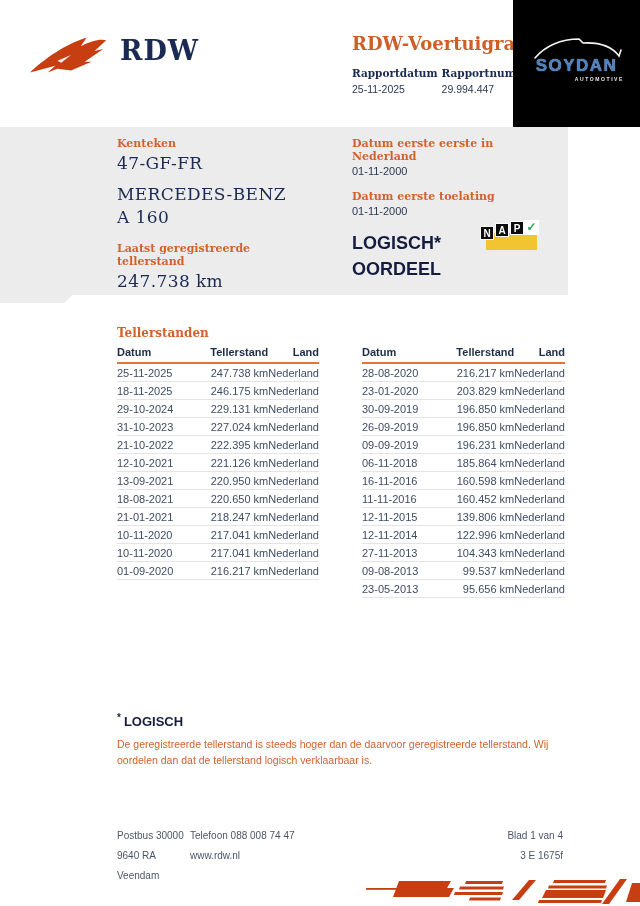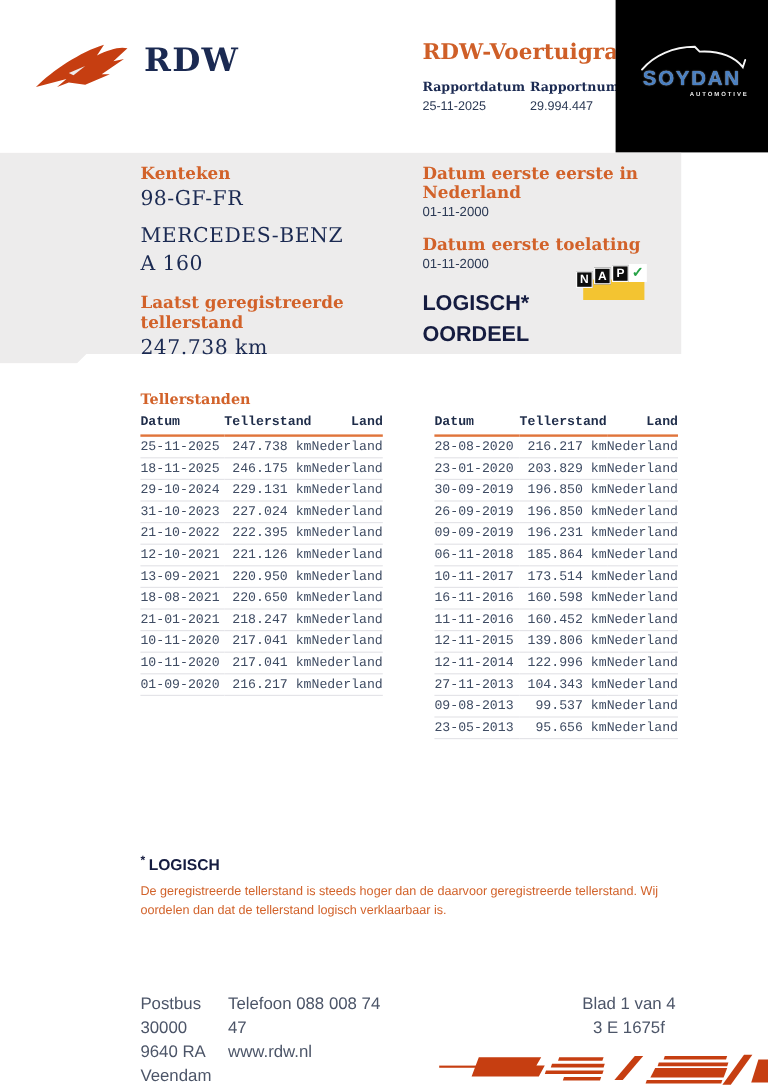--- a/index.html
+++ b/index.html
@@ -26,21 +26,21 @@
                  color:#4a80c2; font-weight:bold; font-size:17px; letter-spacing:1.5px;
                  text-shadow:0 0 1px #dfe8f4; }
   .soydan-sub { position:absolute; right:16px; top:76px; color:#e8e8e8; font-weight:bold;
                 font-size:5px; letter-spacing:1.6px; }
 
   
   .info-panel { position:absolute; left:0; top:127px; width:568px; height:176px; background:#edecec;
                 clip-path:polygon(0 0, 568px 0, 568px 168px, 72px 168px, 64px 176px, 0 176px); }
   .info-col-left  { position:absolute; left:117px; top:137px; width:185px; }
   .info-col-right { position:absolute; left:352px; top:137px; width:200px; }
-  .info-label { font-family:"DejaVu Serif", serif; font-weight:700; font-size:14px;
+  .info-label { font-family:"DejaVu Serif", serif; font-weight:700; font-size:11px;
                 color:#d2622a; margin-bottom:2px; }
   .info-value-lg { font-family:"DejaVu Serif", serif; font-size:17px; color:#1b2a52;
                    letter-spacing:0.4px; line-height:1.35; margin-bottom:8px; }
   .info-value-sm { font-size:11px; color:#2c3a55; margin-bottom:13px; }
   .gap-top { margin-top:13px; }
   .oordeel { margin-top:13px; font-weight:bold; font-size:18px; line-height:26px; color:#151c40; }
 
   
   .nap-logo { position:absolute; left:480px; top:220px; width:60px; height:33px; }
   .nap-yellow { position:absolute; left:6px; top:13px; width:51px; height:17px; background:#f3c431; }
@@ -49,43 +49,43 @@
             border:1px solid #fbfbfb; }
   .nap-n { left:0;  top:6px; }
   .nap-a { left:15px; top:3px; }
   .nap-p { left:30px; top:1px; }
   .nap-check { position:absolute; left:44px; top:0; width:15px; height:15px; background:#fff;
                color:#27a348; font-weight:bold; font-size:12px; text-align:center; line-height:15px; }
 
   
   .section-title { position:absolute; left:117px; top:326px; font-family:"DejaVu Serif", serif;
                    font-weight:700; font-size:12px; color:#d2622a; }
-  .table-wrap { position:absolute; top:344px;font-family:Liberation Mono, monospace; }
+  .table-wrap { position:absolute; top:344px; }
   .table-left  { left:117px; width:202px; }
   .table-right { left:362px; width:203px; }
   table { width:100%; border-collapse:collapse; font-size:11px; color:#3f4c63; }
   th { font-weight:bold; color:#1e2c49; text-align:right; padding:2px 0 4px;
        border-bottom:2px solid #e0743b; }
   th:first-child { text-align:left; }
   td { text-align:right; padding:3px 0 2px; border-bottom:1px solid #e4e4e8; height:17px; }
   td:first-child { text-align:left; }
   col.c-datum { width:42%; } col.c-teller { width:33%; } col.c-land { width:25%; }
 
   
   .footnote { position:absolute; left:117px; top:712px; width:462px; }
   .footnote-heading { font-weight:bold; font-size:13px; color:#151c40; }
   .footnote-heading .ast { font-size:10px; vertical-align:5px; margin-right:3px; }
   .footnote-text { margin-top:7px; font-size:10.5px; line-height:16px; color:#d2622a; }
 
   
   .page-footer { position:absolute; left:117px; top:826px; width:446px; display:flex;
-                 font-size:14px; color:#4c5568; line-height:20px; }
+                 font-size:10px; color:#4c5568; line-height:20px; }
   .f-col1 { width:73px; }
   .f-col2 { width:130px; }
-  .f-right { margin-left:auto; text-align:center; }
+  .f-right { margin-left:auto; text-align:right; }
 
   
   .speed-lines { position:absolute; left:358px; top:878px; width:282px; height:28px; }
 </style>
 </head>
 <body>
 
 <div class="page">
 
   <div class="rdw-logo">
@@ -116,21 +116,21 @@
       <path d="M4,22 C14,10 30,3 48,3 L52,7 C70,6 82,12 88,20 L90,14" fill="none" stroke="#f5f5f5" stroke-width="1.6" stroke-linecap="round"></path>
     </svg>
     <div class="soydan-name">SOYDAN</div>
     <div class="soydan-sub">AUTOMOTIVE</div>
   </div>
 
   <div class="info-panel"></div>
 
   <div class="info-col-left">
     <div class="info-label">Kenteken</div>
-    <div class="info-value-lg">98-GF-FR</div>
+    <div class="info-value-lg">47-GF-FR</div>
     <div class="info-value-lg">MERCEDES-BENZ A 160</div>
     <div class="info-label gap-top">Laatst geregistreerde tellerstand</div>
     <div class="info-value-lg">247.738 km</div>
   </div>
 
   <div class="info-col-right">
     <div class="info-label">Datum eerste eerste in Nederland</div>
     <div class="info-value-sm">01-11-2000</div>
     <div class="info-label">Datum eerste toelating</div>
     <div class="info-value-sm">01-11-2000</div>
@@ -265,25 +265,20 @@
             <td>Nederland</td>
           </tr>
           <tr>
             <td>09-09-2019</td>
             <td>196.231 km</td>
             <td>Nederland</td>
           </tr>
           <tr>
             <td>06-11-2018</td>
             <td>185.864 km</td>
-            <td>Nederland</td>
-          </tr>
-          <tr>
-            <td>10-11-2017</td>
-            <td>173.514 km</td>
             <td>Nederland</td>
           </tr>
           <tr>
             <td>16-11-2016</td>
             <td>160.598 km</td>
             <td>Nederland</td>
           </tr>
           <tr>
             <td>11-11-2016</td>
             <td>160.452 km</td>

